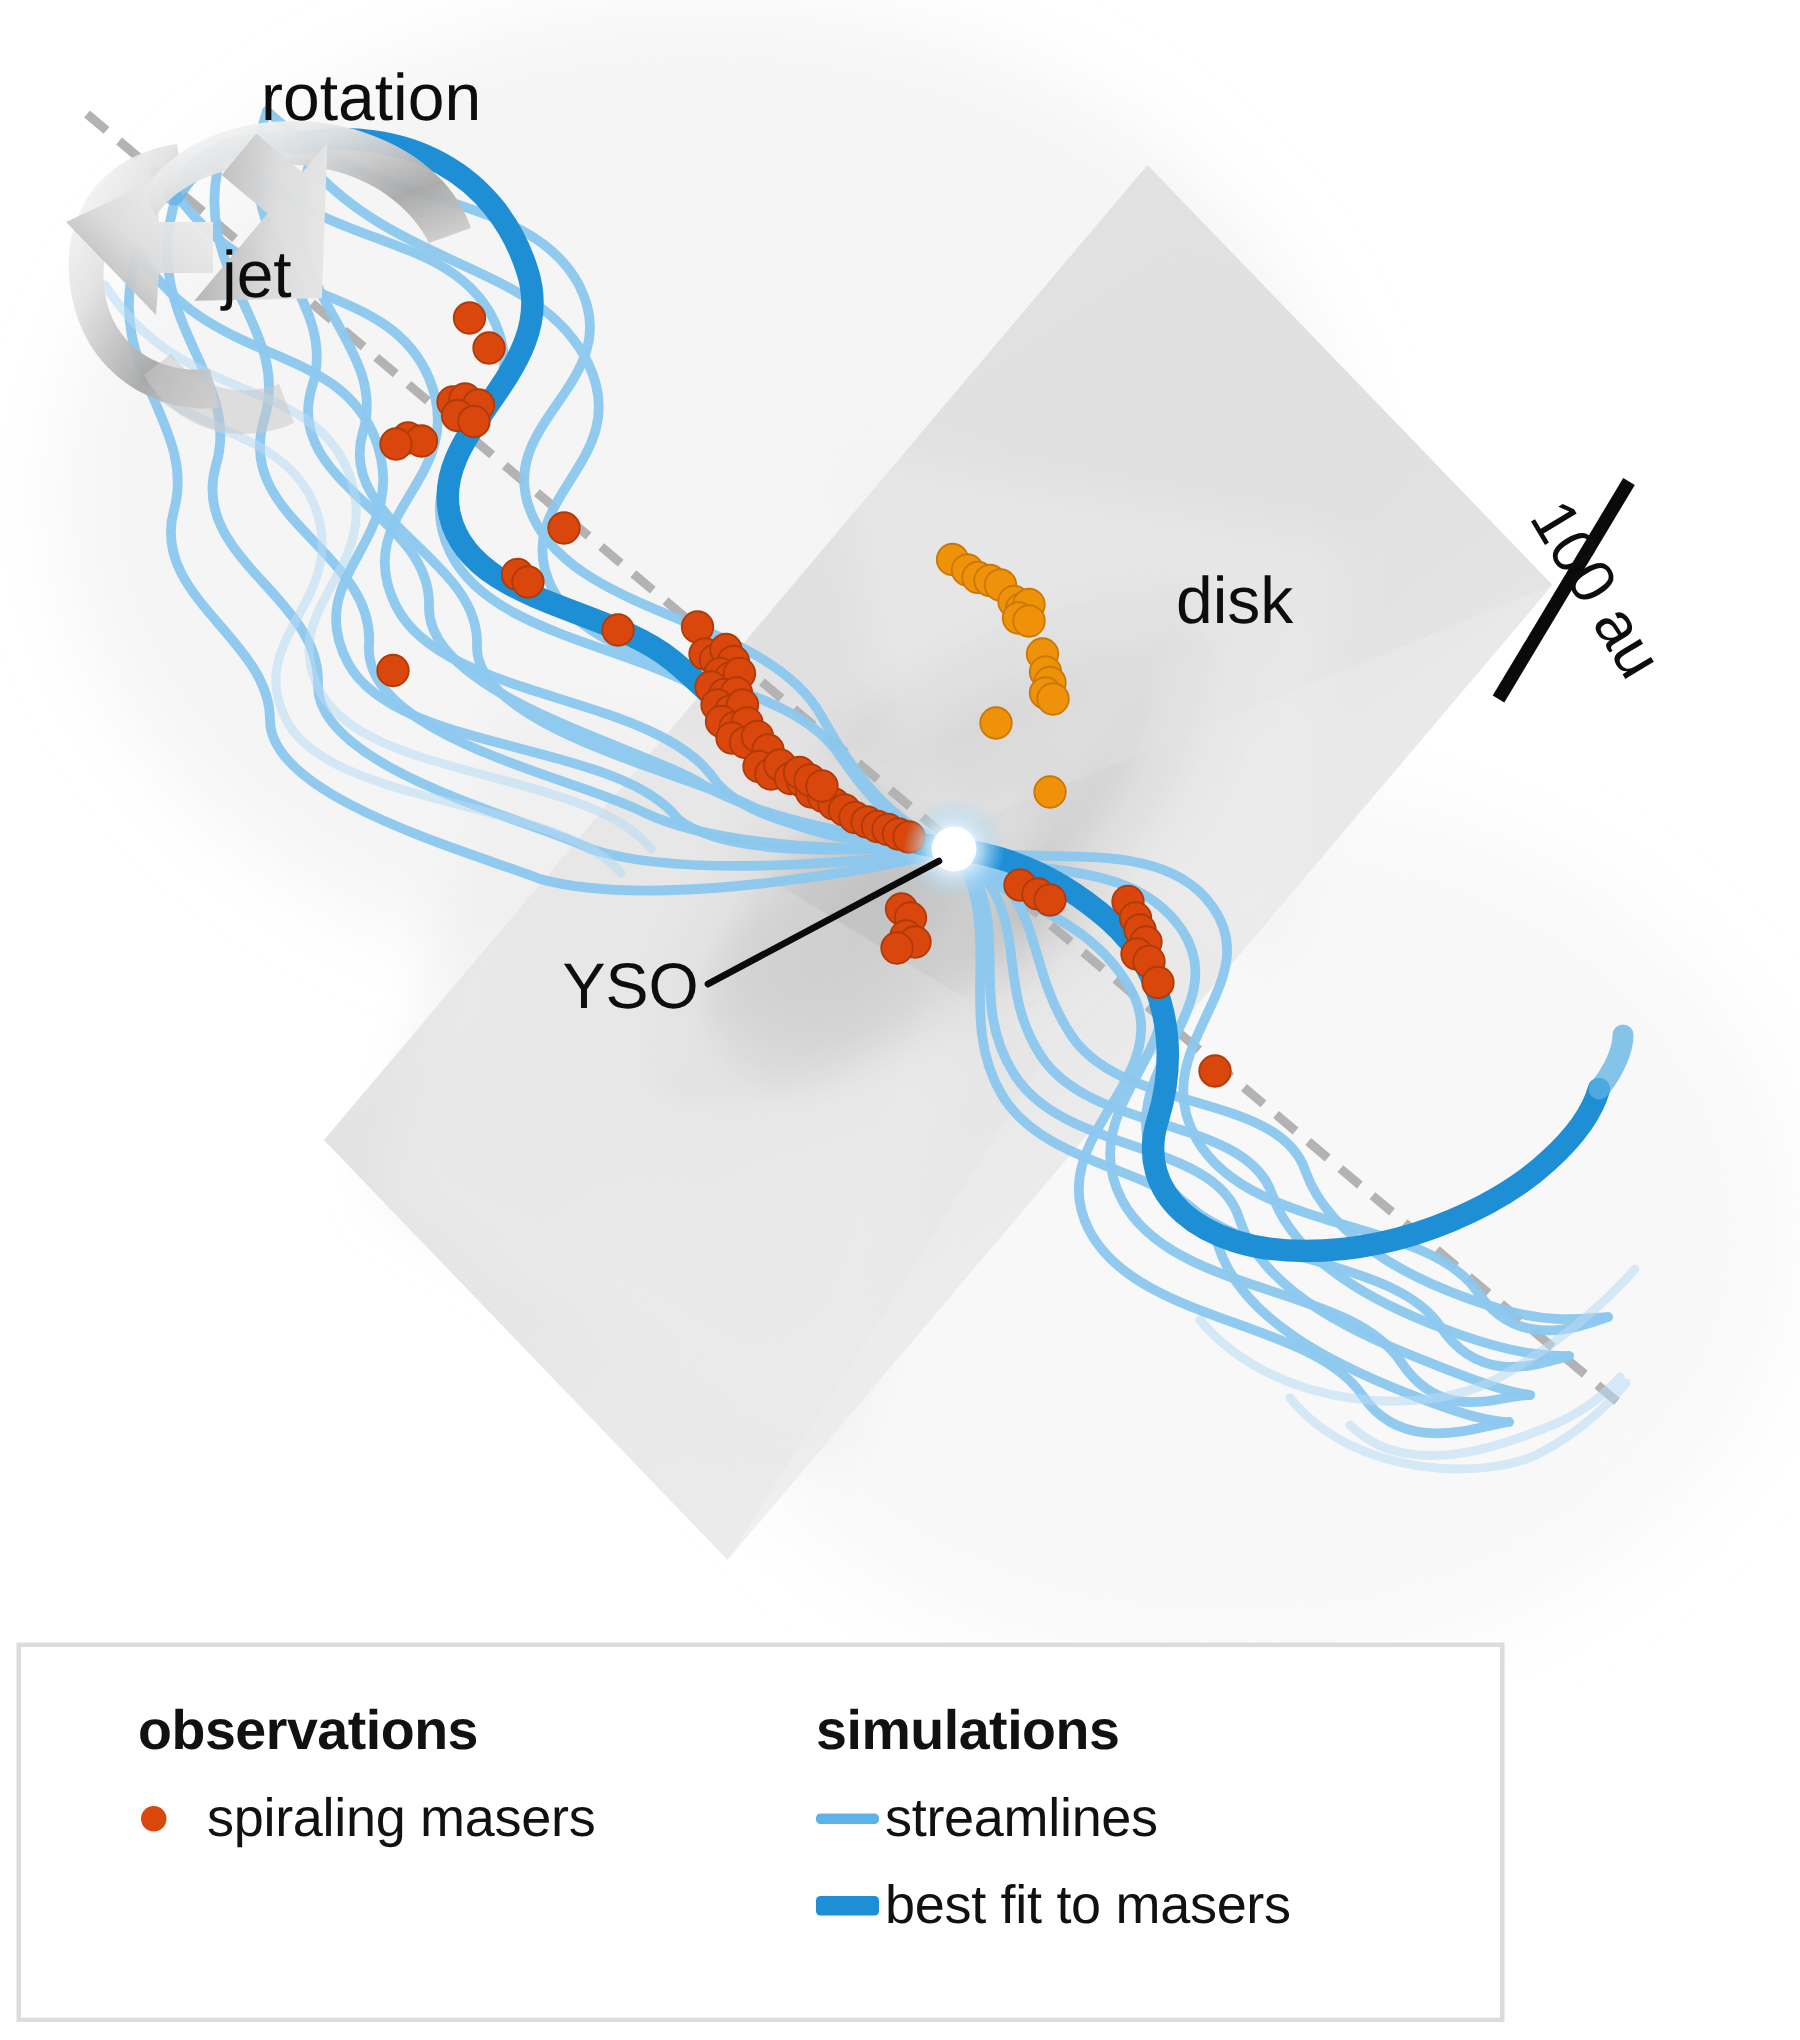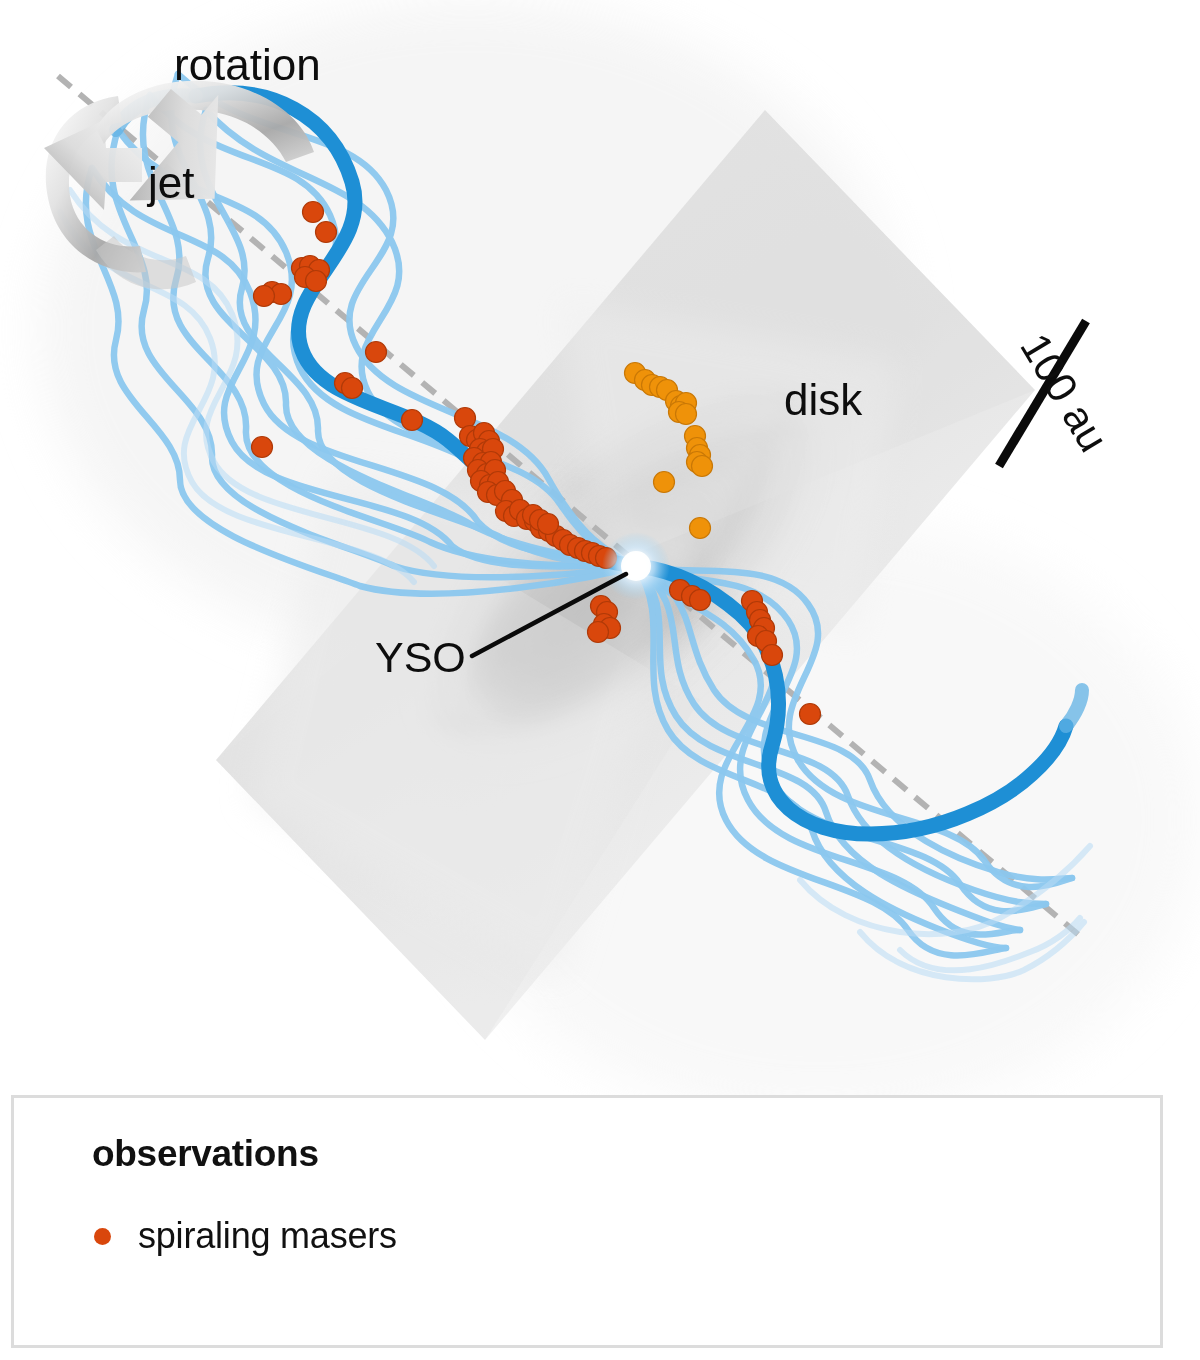--- a/index.html
+++ b/index.html
@@ -1,26 +1,26 @@
 <!DOCTYPE html>
 <html><head>
 <meta charset="utf-8">
 <style>
   html,body{margin:0;padding:0;background:#ffffff;}
   body{width:1200px;height:1360px;position:relative;overflow:hidden;
        font-family:"Liberation Sans",sans-serif;color:#111;}
   #figure{position:absolute;left:0;top:0;width:1200px;height:1360px;}
   svg{display:block;}
   .lbl{font-family:"Liberation Sans",sans-serif;fill:#0d0d0d;}
-  .legend-box{position:absolute;left:11px;top:1095px;width:1152px;height:253px;
+  .legend-box{position:absolute;left:11px;top:1095px;width:992px;height:253px;
     border:3px solid #dcdcdc;background:#ffffff;box-sizing:border-box;}
   .legend-inner{position:absolute;left:0;top:0;width:100%;height:100%;}
   .lg-col{position:absolute;}
   .lg-title{font-size:37px;font-weight:bold;color:#111;letter-spacing:-0.3px;}
-  .lg-row{display:flex;align-items:center;margin-top:40px;}
+  .lg-row{display:flex;align-items:center;margin-top:16px;}
   .lg-swatch{width:46px;flex:0 0 46px;display:flex;align-items:center;justify-content:flex-start;}
   .lg-dot{width:17px;height:17px;border-radius:50%;display:block;margin-left:2px;}
   .lg-line{display:block;border-radius:3px;}
   .lg-text{font-size:36px;color:#111;white-space:nowrap;letter-spacing:-0.2px;}
 </style>
 </head>
 <body>
 
 <div id="figure">
 <svg width="1200" height="1360" viewBox="0 0 1200 1360" xmlns="http://www.w3.org/2000/svg">
@@ -293,14 +293,29 @@
     <div class="lg-col" style="left:78px;top:35px;">
       <div class="lg-title">observations</div>
       <div class="lg-row">
         <span class="lg-swatch">
           <span class="lg-dot" style="background:#d9470c;"></span>
         </span>
         <span class="lg-text">spiraling masers</span>
       </div>
     </div>
 
+    <div class="lg-col" style="left:530px;top:35px;">
+      <div class="lg-title">simulations</div>
+      <div class="lg-row">
+        <span class="lg-swatch">
+          <span class="lg-line" style="width:42px;height:7px;background:#5cb3e8;"></span>
+        </span>
+        <span class="lg-text">streamlines</span>
+      </div>
+      <div class="lg-row">
+        <span class="lg-swatch">
+          <span class="lg-line" style="width:42px;height:13px;background:#1e8fd5;"></span>
+        </span>
+        <span class="lg-text">best fit to masers</span>
+      </div>
+    </div>
   </div>
 </div>
 
 </body></html>

